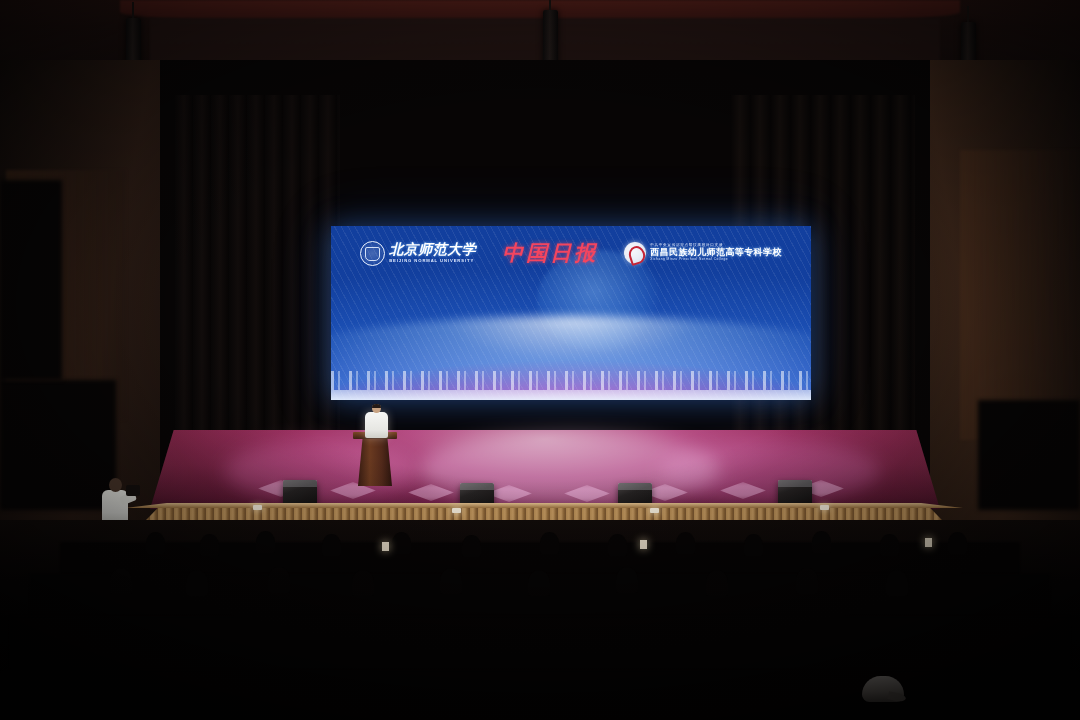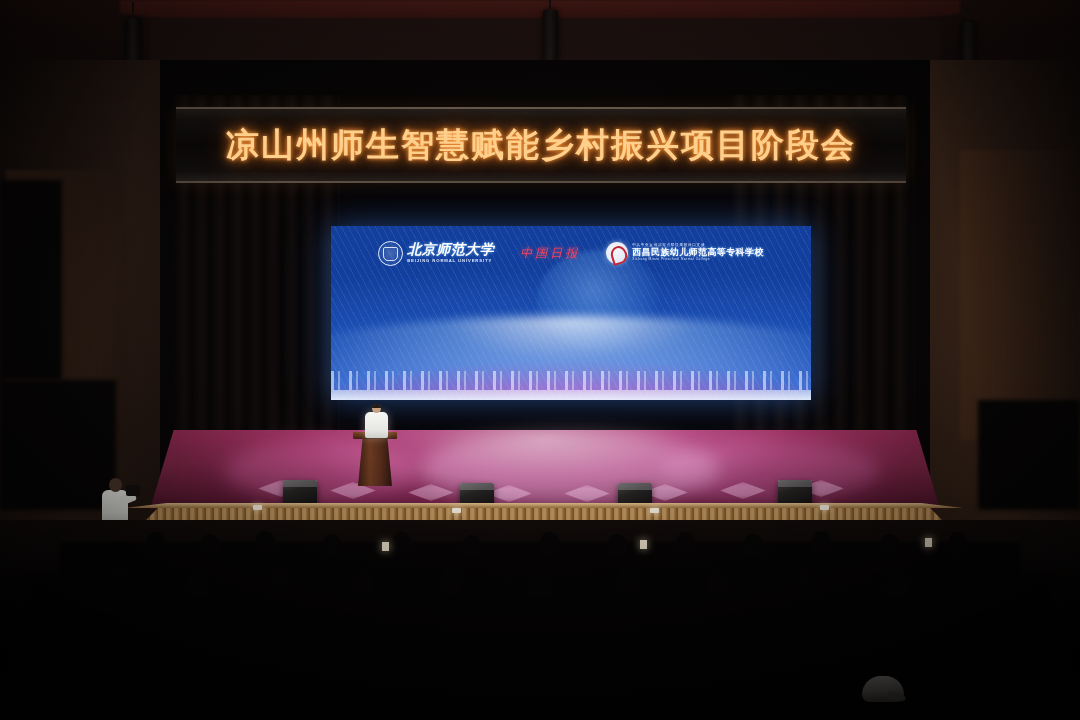--- a/index.html
+++ b/index.html
@@ -214,21 +214,21 @@
     letter-spacing: .5px;
     text-shadow: 0 0 3px rgba(120,190,255,.9);
     font-family: "Liberation Serif", serif;
     font-style: italic;
   }
   .logo-bnu-en {
     font-size: 4.2px; font-weight: bold; color: #dfeaff;
     letter-spacing: .9px; margin-top: 2px;
   }
   .logo-red {
-    font-size: 12px; font-weight: normal;
+    font-size: 21px; font-weight: bold;
     color: #f4455f;
     font-family: "Liberation Serif", serif;
     font-style: italic;
     letter-spacing: 3px;
     text-shadow: 0 0 4px rgba(255,70,90,.75);
     filter: blur(.4px);
   }
   .logo-xc { display: flex; align-items: center; gap: 4px; }
   .logo-xc-seal {
     width: 22px; height: 22px;
@@ -510,23 +510,20 @@
   <div class="wall-panel" style="left:6px; top:170px; width:120px; height:250px;"></div>
   <div class="wall-dark-recess" style="left:0px; top:380px; width:116px; height:130px;"></div>
   <div class="wall-panel" style="left:960px; top:150px; width:120px; height:290px;"></div>
   <div class="wall-dark-recess" style="left:978px; top:400px; width:102px; height:110px;"></div>
   <div class="wall-dark-recess" style="left:0px; top:180px; width:62px; height:200px;"></div>
 
   <div class="proscenium-dark"></div>
   <div class="curtain-left"></div>
   <div class="curtain-right"></div>
 
-  <div class="led-banner">
-    <span class="led-banner-text">凉山州师生智慧赋能乡村振兴项目阶段会</span>
-  </div>
 
   <div class="led-screen">
     <div class="screen-globe"></div>
     <div class="screen-arc"></div>
 
     <div class="screen-logo-row">
 
       <div class="logo-bnu">
         <div class="logo-seal"></div>
         <div class="logo-bnu-txt">

